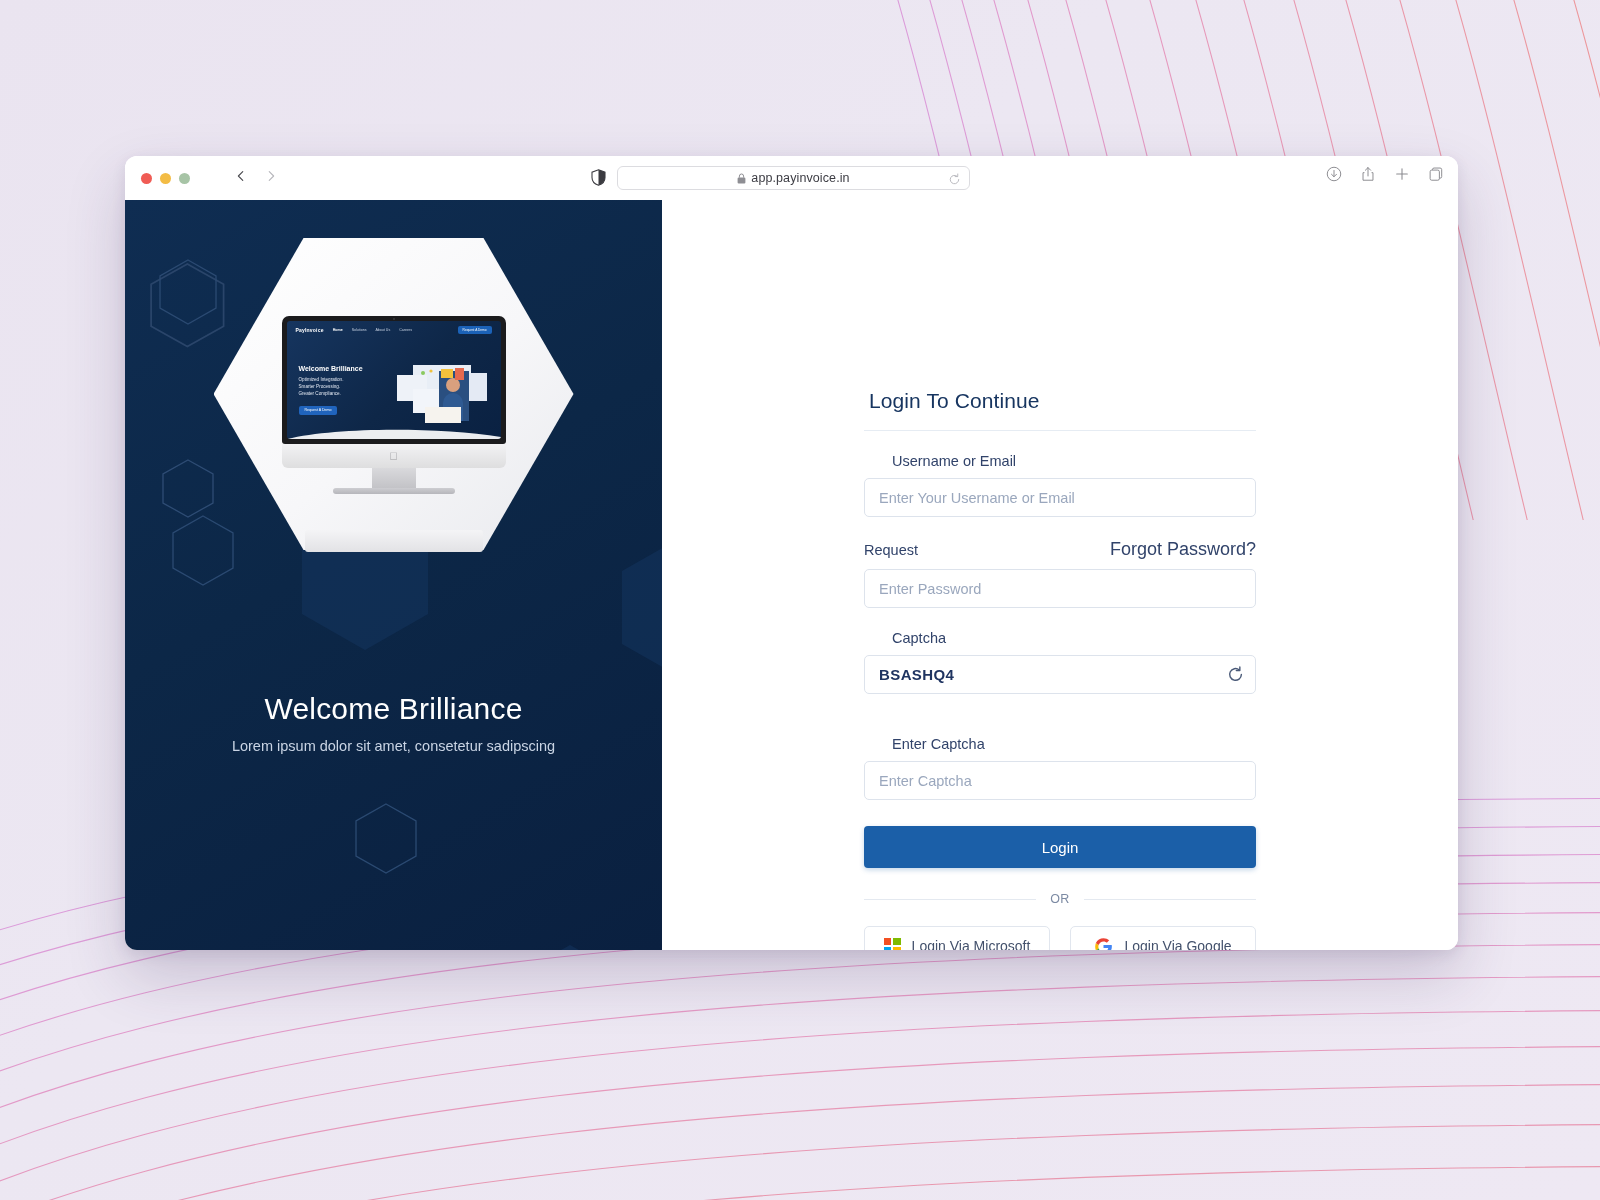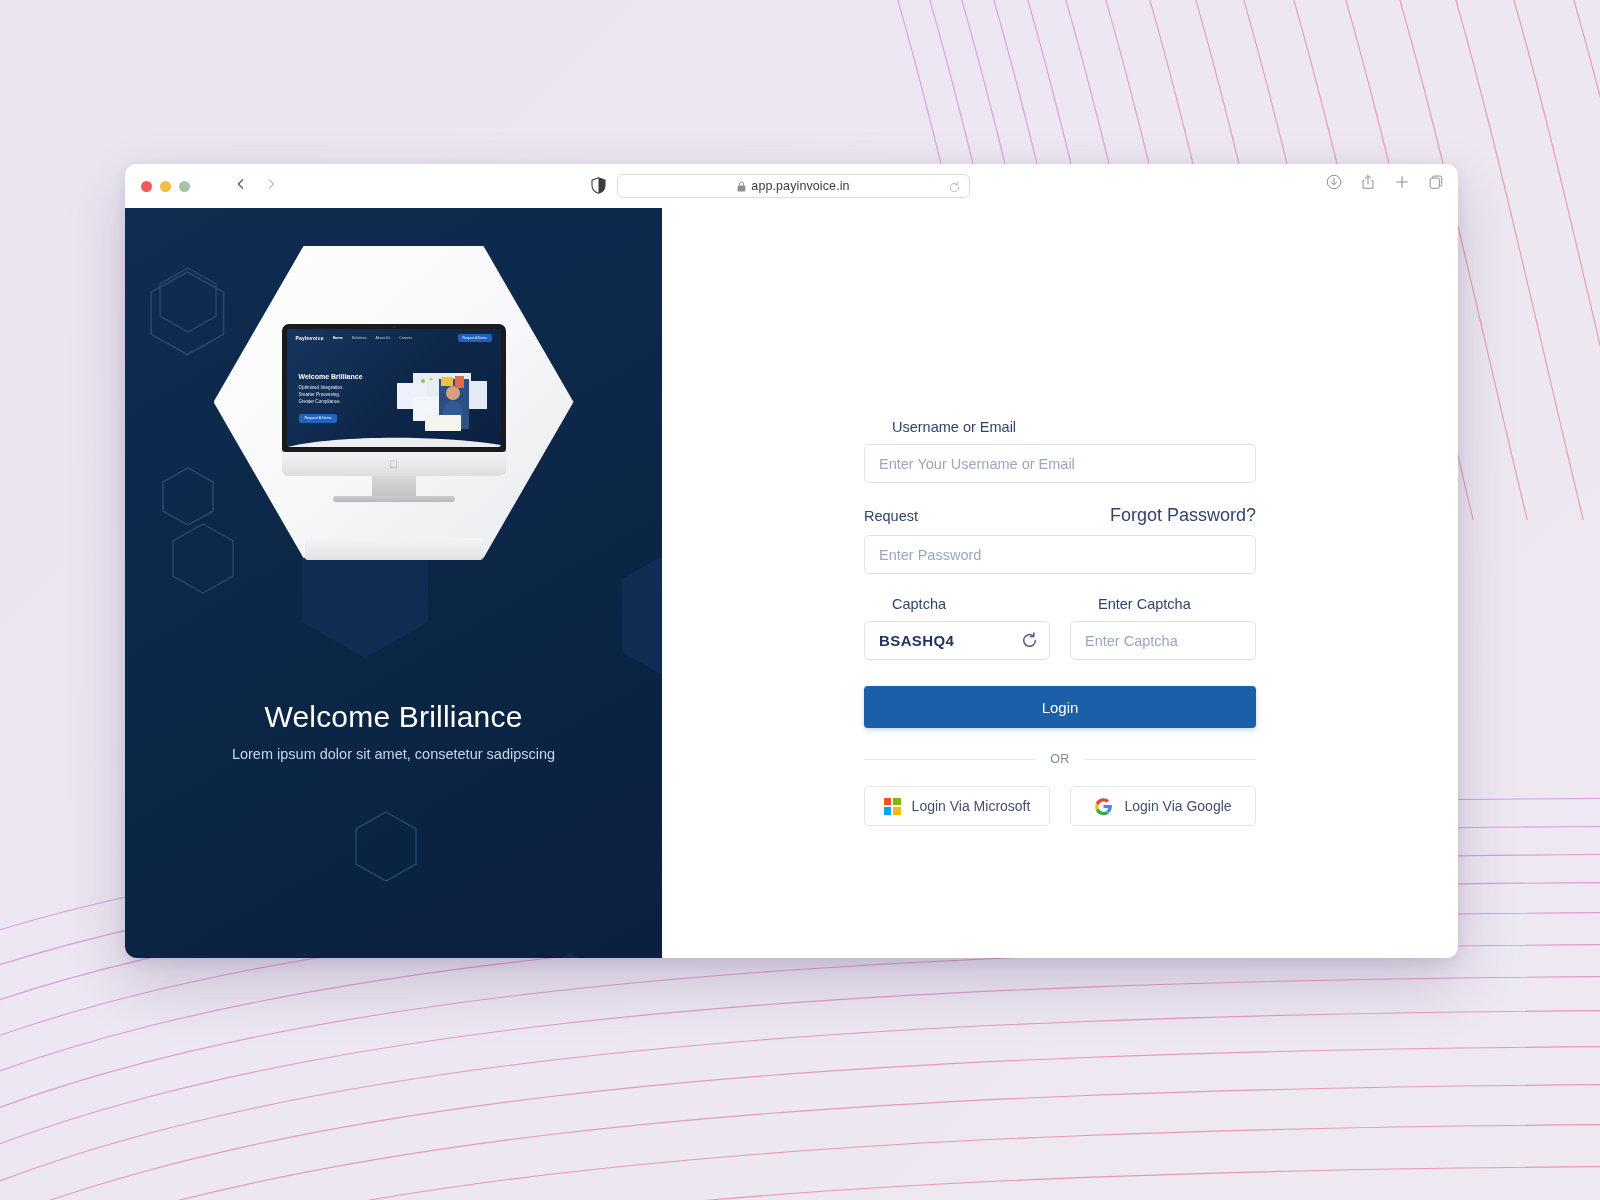--- a/index.html
+++ b/index.html
@@ -23,21 +23,21 @@
     position: absolute;
     pointer-events: none;
   }
   #bg-lines-top  { top: -40px;  right: -120px; width: 900px;  height: 560px; }
   #bg-lines-bottom { bottom: -180px; left: -120px; width: 1820px; height: 620px; }
 
   
   #browser-window {
     position: absolute;
     left: 125px;
-    top: 164px;
+    top: 156px;
     width: 1333px;
     height: 794px;
     background: #ffffff;
     border-radius: 12px;
     box-shadow: 0 26px 60px rgba(60,40,90,0.20), 0 4px 14px rgba(60,40,90,0.10);
     overflow: hidden;
   }
 
   
   #browser-chrome {
@@ -260,21 +260,21 @@
     border-radius: 5px;
     padding: 0 14px;
     font-size: 14.5px;
     font-family: "Liberation Sans", sans-serif;
     color: #31436a;
     outline: none;
     background: #fff;
   }
   .text-input::placeholder { color: #9aa7bd; }
 
-  #captcha-row { display: flex; gap: 20px; }
+  #captcha-row { display: flex; gap: 20px; flex-direction: column; }
   #captcha-col-left, #captcha-col-right { flex: 1; }
   #captcha-box {
     position: relative;
     height: 39px;
     border: 1px solid #dde3ec;
     border-radius: 5px;
     display: flex;
     align-items: center;
     padding: 0 14px;
     background: #fff;
@@ -539,20 +539,21 @@
 
       <div id="hero-text-block">
         <h1 id="hero-title">Welcome Brilliance</h1>
         <p id="hero-subtitle">Lorem ipsum dolor sit amet, consetetur sadipscing</p>
       </div>
     </section>
 
     <section id="login-panel">
       <form id="login-form">
 
+        <div id="login-heading">Login To Continue</div>
 
         <label class="field-label">Username or Email</label>
         <input class="text-input" type="text" placeholder="Enter Your Username or Email" style="">
 
         <div class="label-row">
           <span class="field-label">Request</span>
           <a id="forgot-password-link" href="#">Forgot Password?</a>
         </div>
         <input class="text-input" type="password" placeholder="Enter Password" style="">
 

